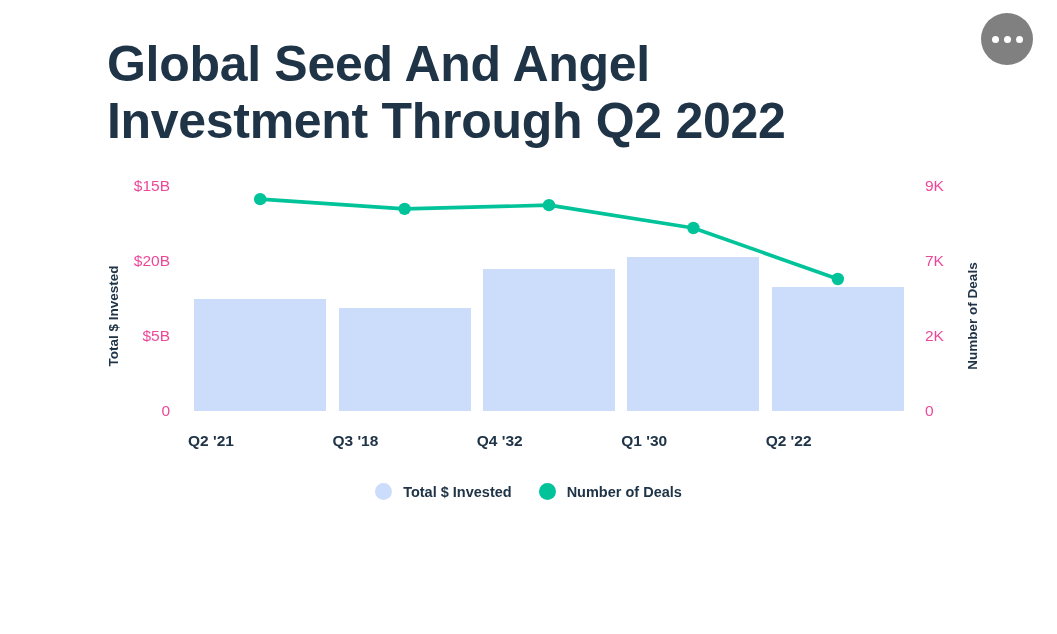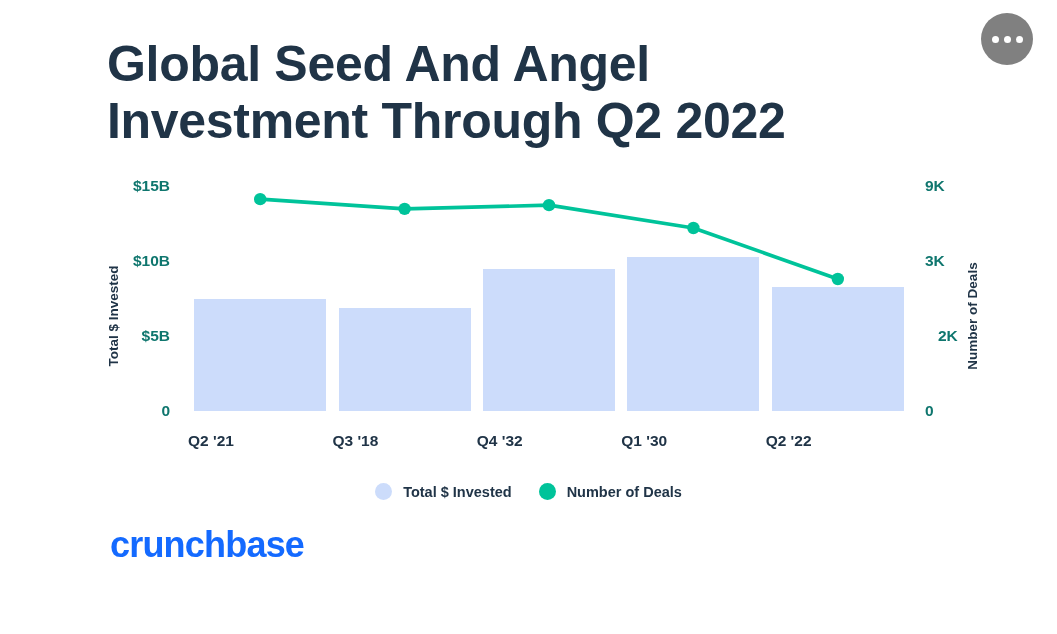--- a/index.html
+++ b/index.html
@@ -82,22 +82,22 @@
     top: -40px;
     width: 842px;
     height: 305px;
     overflow: visible;
   }
 
   
   .tick {
     position: absolute;
     font-size: 15.5px;
-    font-weight: bold;
-    color: #0f766e;
+    font-weight: normal;
+    color: #ec4899;
     white-space: nowrap;
     line-height: 1;
   }
   .tick-left  { right: 887px; text-align: right; }
   .tick-right { left: 925px;  text-align: left;  }
 
   
   .axis-title {
     position: absolute;
     font-size: 13.5px;
@@ -183,27 +183,27 @@
 
   <button class="menu-button">
     <span class="dot"></span>
     <span class="dot"></span>
     <span class="dot"></span>
   </button>
 
   <h1 class="chart-title">Global Seed And Angel Investment Through Q2 2022</h1>
 
   <div class="tick tick-left" id="lt0" style="top: 178px;">$15B</div>
-  <div class="tick tick-left" id="lt1" style="top: 253px;">$10B</div>
+  <div class="tick tick-left" id="lt1" style="top: 253px;">$20B</div>
   <div class="tick tick-left" id="lt2" style="top: 328px;">$5B</div>
   <div class="tick tick-left" id="lt3" style="top: 403px;">0</div>
 
   <div class="tick tick-right" id="rt0" style="top: 178px;">9K</div>
-  <div class="tick tick-right" id="rt1" style="top: 253px;">3K</div>
-  <div class="tick tick-right" id="rt2" style="top: 328px; margin-left: 13px;">2K</div>
+  <div class="tick tick-right" id="rt1" style="top: 253px;">7K</div>
+  <div class="tick tick-right" id="rt2" style="top: 328px;">2K</div>
   <div class="tick tick-right" id="rt3" style="top: 403px;">0</div>
 
   <div class="axis-title axis-title-left">Total $ Invested</div>
   <div class="axis-title axis-title-right">Number of Deals</div>
 
   <div class="plot">
     <div class="bars-layer" id="bars-layer">
         <div class="bar" style="left: 6.2px; width: 132px; height: 112.5px; background: rgb(204, 220, 251);"></div>
         <div class="bar" style="left: 150.6px; width: 132px; height: 103.5px; background: rgb(204, 220, 251);"></div>
         <div class="bar" style="left: 295px; width: 132px; height: 142.5px; background: rgb(204, 220, 251);"></div>
@@ -234,15 +234,14 @@
       <div class="legend-item">
         <span class="legend-swatch" style="background: rgb(204, 220, 251);"></span>
         <span class="legend-label">Total $ Invested</span>
       </div>
       <div class="legend-item">
         <span class="legend-swatch" style="background: rgb(0, 195, 154);"></span>
         <span class="legend-label">Number of Deals</span>
       </div>
     </div>
 
-  <div class="brand">crunchbase</div>
 
 </div>
 
 </body></html>

